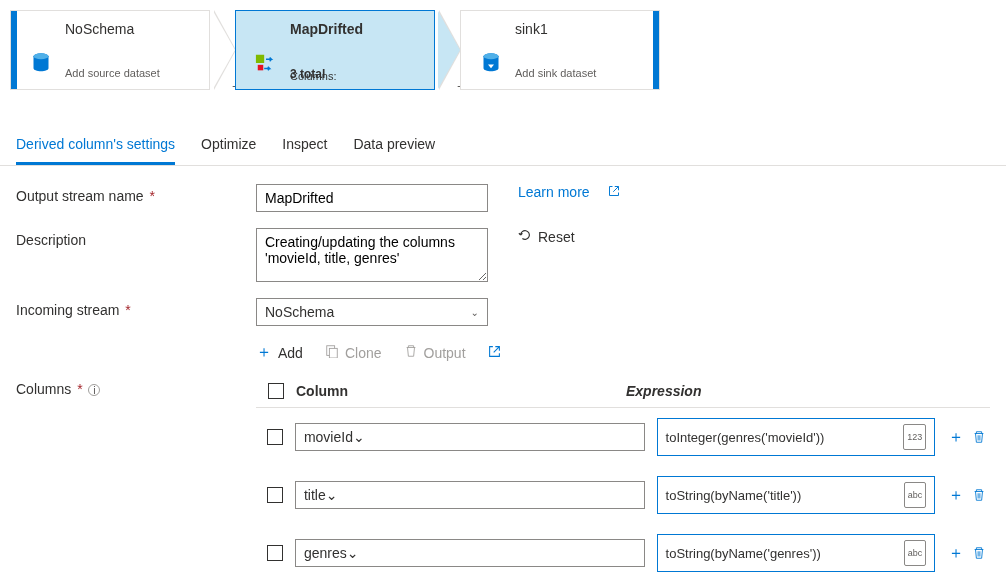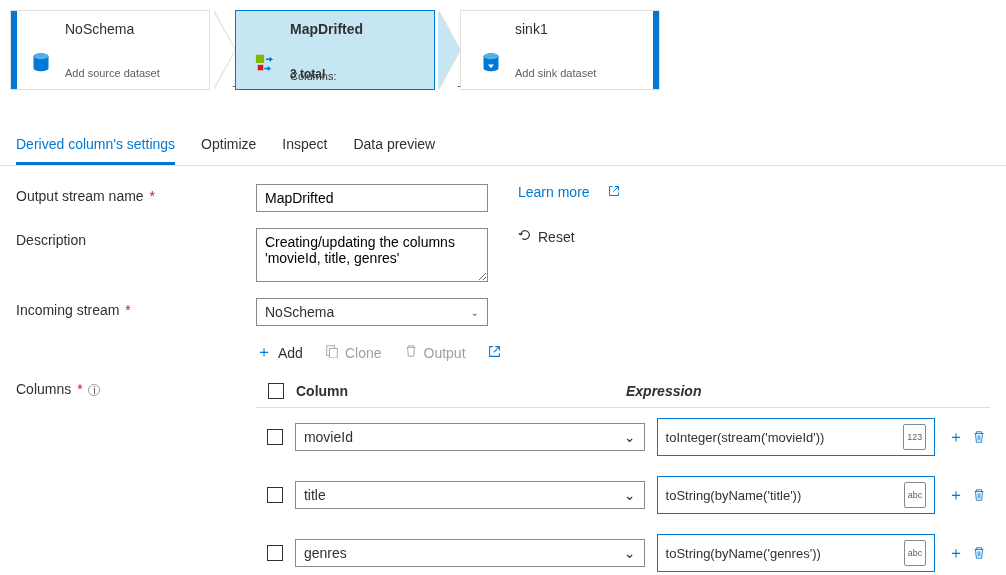--- a/index.html
+++ b/index.html
@@ -57,21 +57,21 @@
 .cols-label .info-icon { font-size: 11px; color: #605e5c; margin-left: 2px; border: 1px solid #a19f9d; border-radius: 50%; display: inline-block; width: 12px; height: 12px; line-height: 11px; text-align: center; }
 
 .table { margin-left: 240px; }
 .thead { display: flex; align-items: center; padding: 6px 0 8px; border-bottom: 1px solid #e1dfdd; }
 .th-check { width: 40px; display: flex; justify-content: center; }
 .th-col { width: 330px; font-weight: 600; font-size: 14px; }
 .th-expr { font-weight: 600; font-size: 14px; font-style: italic; }
 .trow { display: flex; align-items: center; padding: 10px 0; }
 .td-check { width: 40px; display: flex; justify-content: center; }
 .chk { width: 16px; height: 16px; border: 1px solid #323130; cursor: pointer; }
-.col-select { width: 359px; border: 1px solid #8a8886; display: flex; justify-content: space-between; align-items: center; padding: 5px 8px; font-size: 14px; cursor: pointer; margin-right: 12px; }
+.col-select { width: 359px; border: 1px solid #8a8886; display: flex; justify-content: flex-start; align-items: center; padding: 5px 8px; font-size: 14px; cursor: pointer; margin-right: 12px; }
 .expr-box { width: 286px; border: 1px solid #0078d4; display: flex; align-items: center; padding: 5px 8px; font-size: 13px; margin-right: 8px; cursor: text; justify-content: space-between; }
 .badge { font-size: 9px; border: 1px solid #8a8886; padding: 7px 3px; border-radius: 2px; color: #605e5c; }
 .rowbtn { width: 22px; height: 22px; display: flex; align-items: center; justify-content: center; cursor: pointer; color: #0078d4; font-size: 16px; margin-left: 2px; }
 .trash svg { width: 14px; height: 14px; }
 </style>
 </head>
 <body>
 
 <div class="flow-area">
   <div class="node-wrap">
@@ -214,21 +214,21 @@
 
     <div class="trow">
       <div class="td-check">
           <div class="chk"></div>
         </div>
       <div class="col-select">
           <span>movieId</span>
           <span class="chev-down">⌄</span>
         </div>
       <div class="expr-box">
-          <span>toInteger(stream('movieId'))</span>
+          <span>toInteger(genres('movieId'))</span>
           <span class="badge">123</span>
         </div>
       <div class="rowbtn">＋</div>
       <div class="rowbtn trash">
           <svg viewBox="0 0 16 16">
             <path d="M3 4h10M5 4V2h6v2M4 4l1 10h6l1-10M7 6v6M9 6v6" stroke="#0078d4" fill="none"></path>
           </svg>
         </div>
     </div>
 

